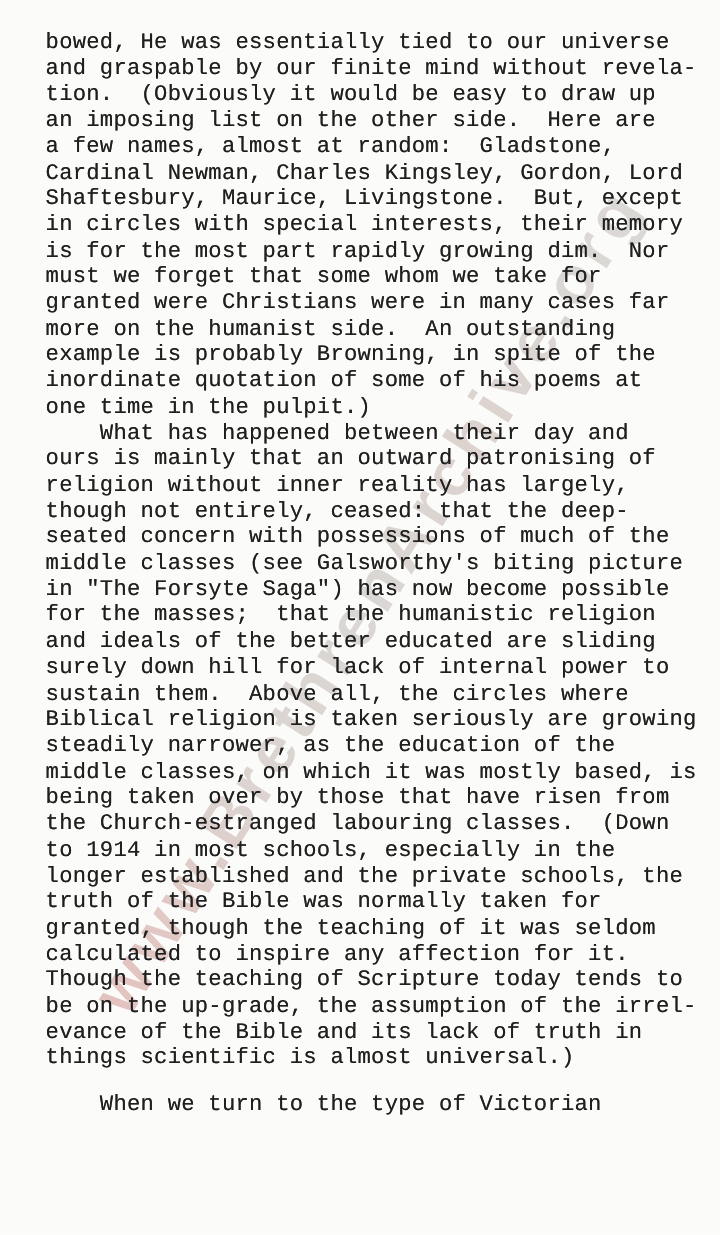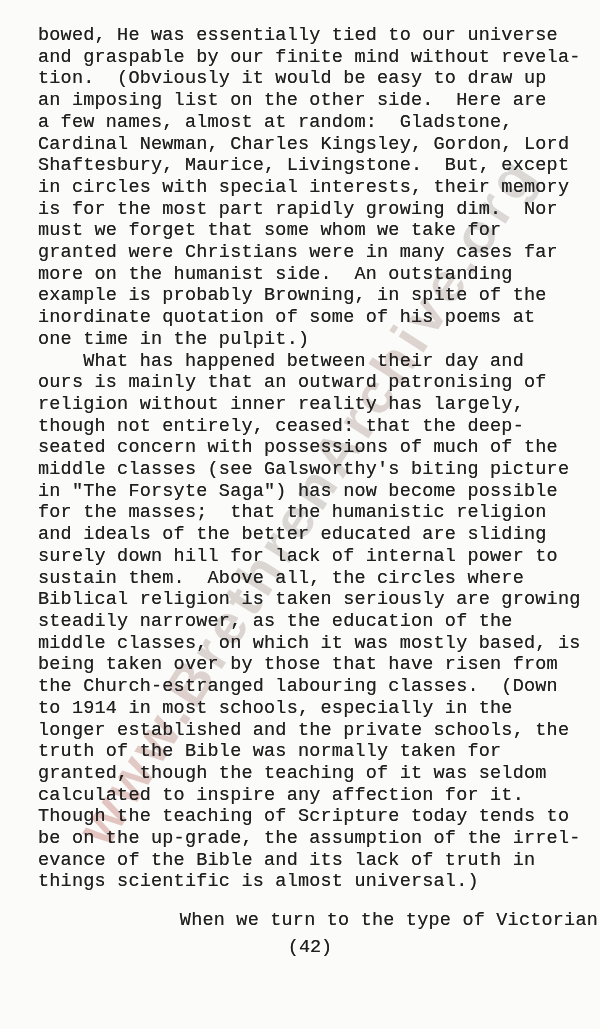--- a/index.html
+++ b/index.html
@@ -55,21 +55,21 @@
   .para {
     margin: 0;
     white-space: pre;
     font-size: 18.5px;
     line-height: 21.7px;
     letter-spacing: 0.2px;
     color: #1f1f1f;
     text-shadow: 0 0 0.5px rgba(25,25,25,0.75);
   }
   .para-2 { }
-  .para-3 { margin-top: 17px; text-align: right; }
+  .para-3 { margin-top: 17px; }
   .page-number {
     margin-top: 5px;
     text-align: center;
     transform: translateX(-8px);
     font-size: 18.5px;
     line-height: 21.7px;
     color: #1f1f1f;
     text-shadow: 0 0 0.5px rgba(25,25,25,0.75);
   }
 </style>
@@ -119,16 +119,15 @@
 truth of the Bible was normally taken for
 granted, though the teaching of it was seldom
 calculated to inspire any affection for it.
 Though the teaching of Scripture today tends to
 be on the up-grade, the assumption of the irrel-
 evance of the Bible and its lack of truth in
 things scientific is almost universal.)</p>
 
     <p class="para para-3">    When we turn to the type of Victorian</p>
 
-    <div class="page-number">(42)</div>
 
   </div>
 </div>
 
 </body></html>

